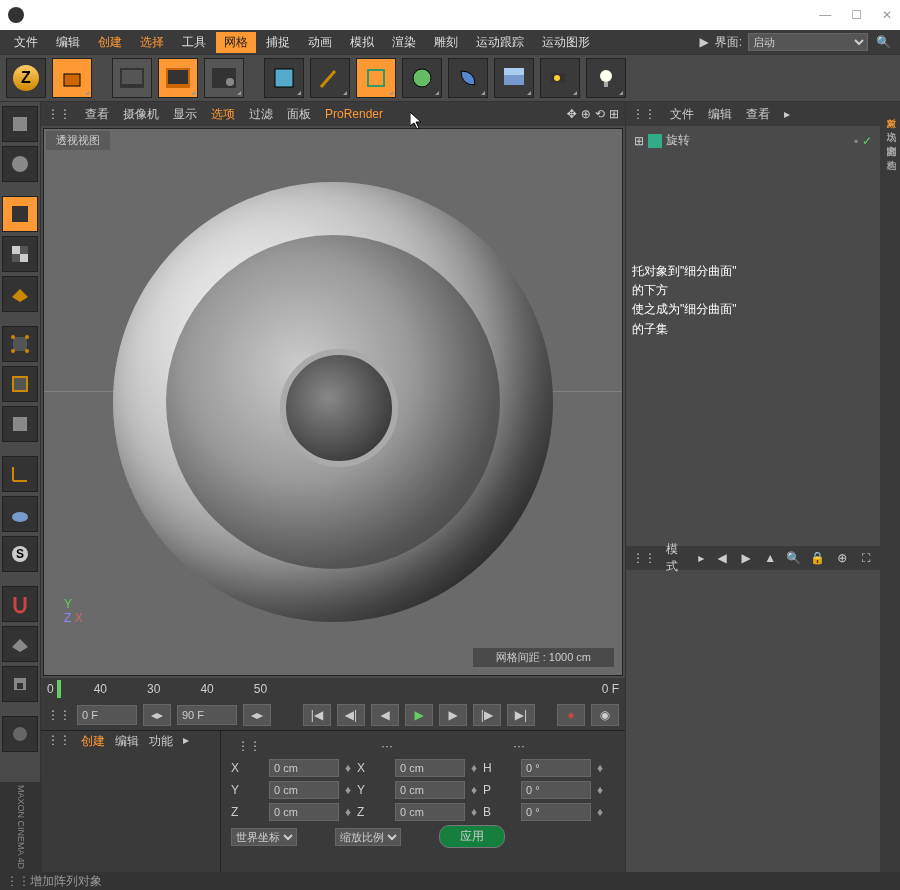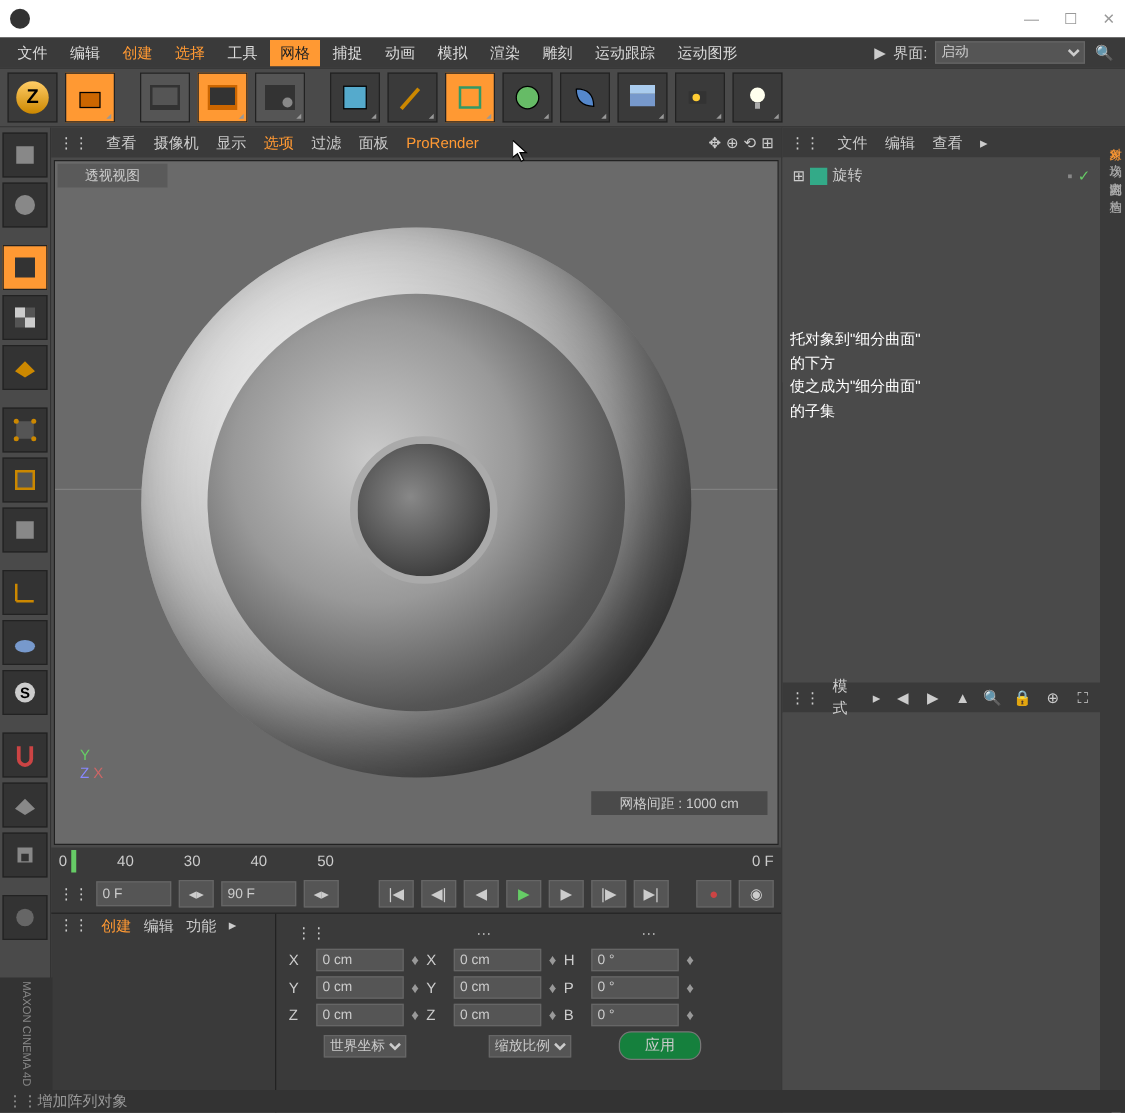--- a/index.html
+++ b/index.html
@@ -24,47 +24,47 @@
 .main { display:flex; height:calc(890px - 30px - 24px - 48px); }
 .leftcol { width:42px; background:#4a4a4a; display:flex; flex-direction:column; gap:4px; padding:4px 2px; border-right:1px solid #333; }
 .lbtn { width:36px; height:36px; background:#333; border:1px solid #222; cursor:pointer; display:flex; align-items:center; justify-content:center; }
 .lbtn.sel { background:#ff9933; }
 .center { flex:1; display:flex; flex-direction:column; background:#4a4a4a; }
 .vpbar { height:24px; background:#3a3a3a; display:flex; align-items:center; padding:0 6px; gap:14px; }
 .vpbar .mi { color:#ccc; cursor:pointer; }
 .vpbar .mi.hl { color:#ff9933; }
 .vpbar .ricons { margin-left:auto; display:flex; gap:4px; font-size:11px; }
 .viewport { flex:1; background:#6a6a6a; position:relative; margin:2px; border:1px solid #222; }
-.vp-label { position:absolute; top:2px; left:2px; background:#5a5a5a; color:#ccc; padding:2px 22px; font-size:11px; }
+.vp-label { position:absolute; top:2px; left:2px; background:#5a5a5a; color:#ccc; padding:2px 10px; font-size:11px; }
 .vp-render { position:absolute; inset:0; display:flex; align-items:center; justify-content:center; }
 .wheel { width:440px; height:440px; border-radius:50%; background:radial-gradient(circle at 35% 35%, #eee 0%, #ddd 20%, #bbb 40%, #999 55%, #666 70%, #444 80%); position:relative; box-shadow:inset -20px -20px 60px rgba(0,0,0,0.5), inset 30px 30px 80px rgba(255,255,255,0.3); }
 .wheel::before { content:""; position:absolute; top:12%; left:12%; width:76%; height:76%; border-radius:50%; background:radial-gradient(circle at 40% 40%, #ccc, #999 40%, #555 70%, #333); }
 .wheel::after { content:""; position:absolute; top:38%; left:38%; width:24%; height:24%; border-radius:50%; background:radial-gradient(circle at 40% 40%, #888, #555 50%, #222); border:6px solid #aaa; }
 .vp-axis { position:absolute; left:20px; bottom:50px; font-size:11px; }
 .vp-axis .y { color:#6c6; } .vp-axis .x { color:#c66; } .vp-axis .z { color:#88f; }
-.vp-info { position:absolute; right:8px; bottom:23px; background:#4a4a4a; color:#ccc; padding:2px 23px; font-size:11px; }
+.vp-info { position:absolute; right:8px; bottom:8px; background:#4a4a4a; color:#ccc; padding:2px 23px; font-size:11px; }
 .horizon { position:absolute; top:48%; left:0; right:0; height:1px; background:rgba(255,255,255,0.15); }
 .timeline { height:22px; background:#3a3a3a; display:flex; align-items:center; padding:0 6px; gap:40px; font-size:11px; position:relative; }
 .timeline .tick { color:#ccc; }
 .timeline .marker { position:absolute; left:16px; top:2px; width:4px; height:18px; background:#6c6; }
 .transport { height:30px; background:#3a3a3a; display:flex; align-items:center; gap:6px; padding:0 6px; }
 .transport input { width:60px; background:#555; border:1px solid #666; color:#ccc; height:20px; padding:0 4px; font-size:11px; }
 .transport .pbtn { width:28px; height:22px; background:#555; border:1px solid #666; display:flex; align-items:center; justify-content:center; cursor:pointer; color:#ccc; }
 .transport .pbtn.play { color:#6c6; }
 .transport .pbtn.rec { color:#c44; }
 .attrs { height:160px; background:#3a3a3a; display:flex; border-top:1px solid #222; }
 .attrs .tabrow { display:flex; gap:10px; padding:2px 6px; }
 .attrs .tabrow .ti { color:#ccc; cursor:pointer; }
 .attrs .tabrow .ti.hl { color:#ff9933; }
 .coords { padding:6px 10px; }
 .coords .row { display:flex; align-items:center; gap:4px; margin:4px 0; }
 .coords .lbl { width:18px; color:#ccc; }
-.coords input { width:70px; background:#555; border:1px solid #666; color:#ccc; height:18px; padding:0 4px; font-size:11px; }
+.coords input { width:70px; background:#555; border:1px solid #666; color:#ccc; height:18px; padding:0 4px; font-size:11px;margin-left:16px; }
 .coords .spin { width:10px; color:#999; text-align:center; }
-.coords select { background:#555; color:#ccc; border:1px solid #666; height:18px; font-size:11px;margin-left:28px; }
+.coords select { background:#555; color:#ccc; border:1px solid #666; height:18px; font-size:11px; }
 .coords .apply { background:#15803d; border:1px solid #777; color:#ccc; padding:2px 20px; border-radius:10px; cursor:pointer; }
 .rightpanel { width:290px; background:#4a4a4a; display:flex; flex-direction:column; border-left:1px solid #333; position:relative; }
 .rp-tabs { height:24px; background:#3a3a3a; display:flex; align-items:center; padding:0 6px; gap:14px; }
 .rp-tabs .ti { color:#ccc; cursor:pointer; }
 .objtree { background:#4a4a4a; padding:4px 6px; height:180px; }
 .objtree .node { display:flex; align-items:center; gap:4px; padding:2px; }
 .objtree .ico { width:14px; height:14px; }
 .anno { position:absolute; top:160px; left:6px; right:6px; color:#fff; font-size:22px; line-height:1.6; }
 .rp-bottom { margin-top:auto; }
 .rp-toolbar { height:24px; background:#3a3a3a; display:flex; align-items:center; padding:0 6px; gap:10px; }

